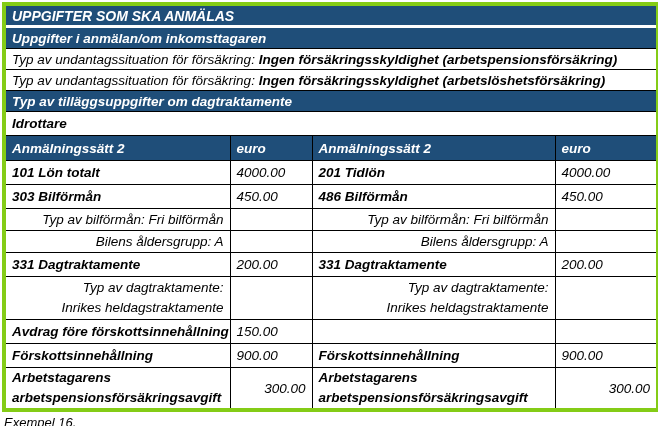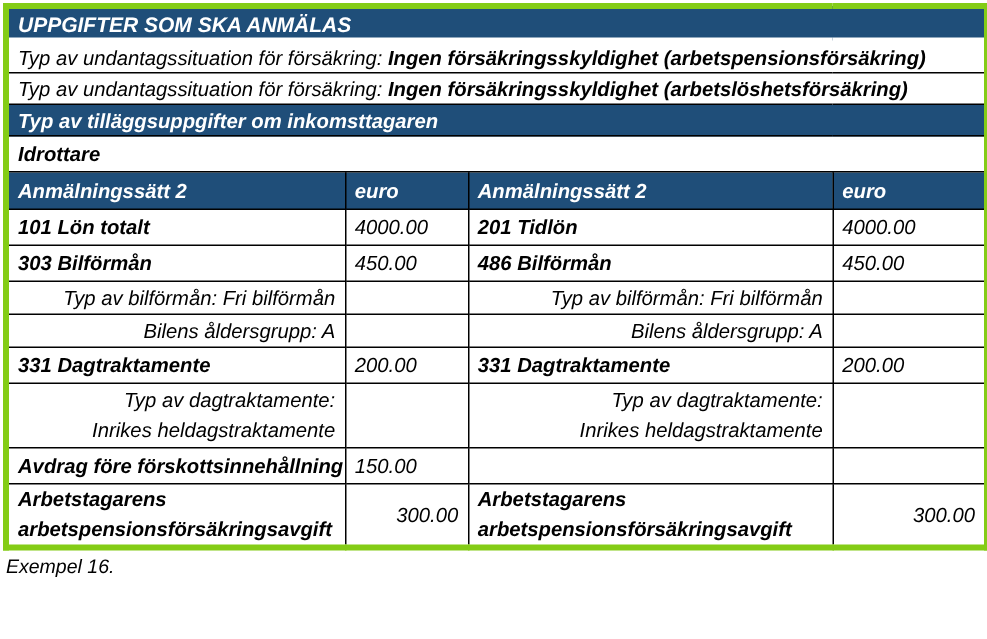--- a/index.html
+++ b/index.html
@@ -74,31 +74,34 @@
       <col style="width:82px">
       <col style="width:243px">
       <col style="width:103px">
     </colgroup>
 
     <tbody>
         <tr class="r-title">
       <td colspan="4" class="navy">UPPGIFTER SOM SKA ANMÄLAS</td>
     </tr>
 
+    <tr class="r-sec">
+      <td colspan="4" class="navy">Uppgifter i anmälan/om inkomsttagaren</td>
+    </tr>
 
     <tr class="r-ins">
       <td colspan="4" class="plainlbl"><span>Typ av undantagssituation för försäkring: </span><b>Ingen försäkringsskyldighet (arbetspensionsförsäkring)</b></td>
     </tr>
 
     <tr class="r-ins">
       <td colspan="4" class="plainlbl"><span>Typ av undantagssituation för försäkring: </span><b>Ingen försäkringsskyldighet (arbetslöshetsförsäkring)</b></td>
     </tr>
 
     <tr class="r-sec">
-      <td colspan="4" class="navy">Typ av tilläggsuppgifter om inkomsttagaren</td>
+      <td colspan="4" class="navy">Typ av tilläggsuppgifter om dagtraktamente</td>
     </tr>
 
     <tr class="r-idr">
       <td colspan="4">Idrottare</td>
     </tr>
 
     <tr class="r-colhead">
       <td class="navy">Anmälningssätt 2</td>
       <td class="navy">euro</td>
       <td class="navy">Anmälningssätt 2</td>
@@ -153,20 +156,26 @@
       <td class="val"></td>
     </tr>
 
     <tr class="r-data">
       <td class="lbl">Avdrag före förskottsinnehållning</td>
       <td class="val">150.00</td>
       <td class="lbl"></td>
       <td class="val"></td>
     </tr>
 
+    <tr class="r-data">
+      <td class="lbl">Förskottsinnehållning</td>
+      <td class="val">900.00</td>
+      <td class="lbl">Förskottsinnehållning</td>
+      <td class="val">900.00</td>
+    </tr>
 
     <tr class="r-last">
       <td class="lbl twoline">
         <div>Arbetstagarens</div>
         <div>arbetspensionsförsäkringsavgift</div>
       </td>
       <td class="val vbottom">300.00</td>
       <td class="lbl twoline">
         <div>Arbetstagarens</div>
         <div>arbetspensionsförsäkringsavgift</div>

